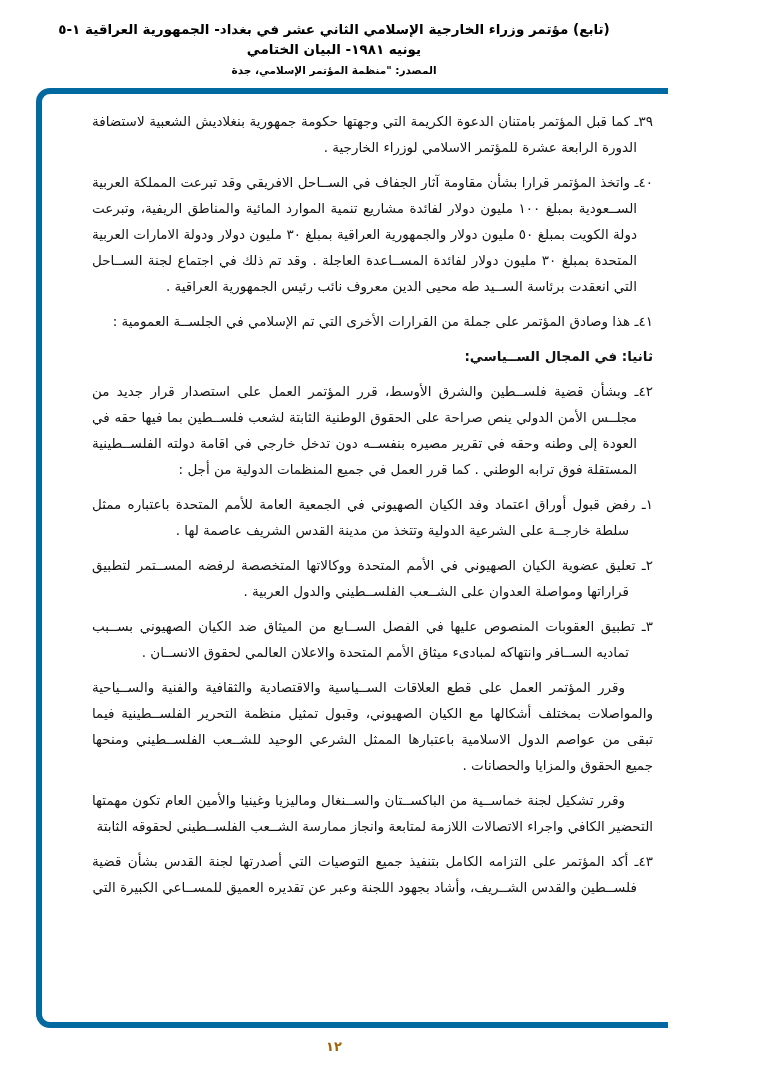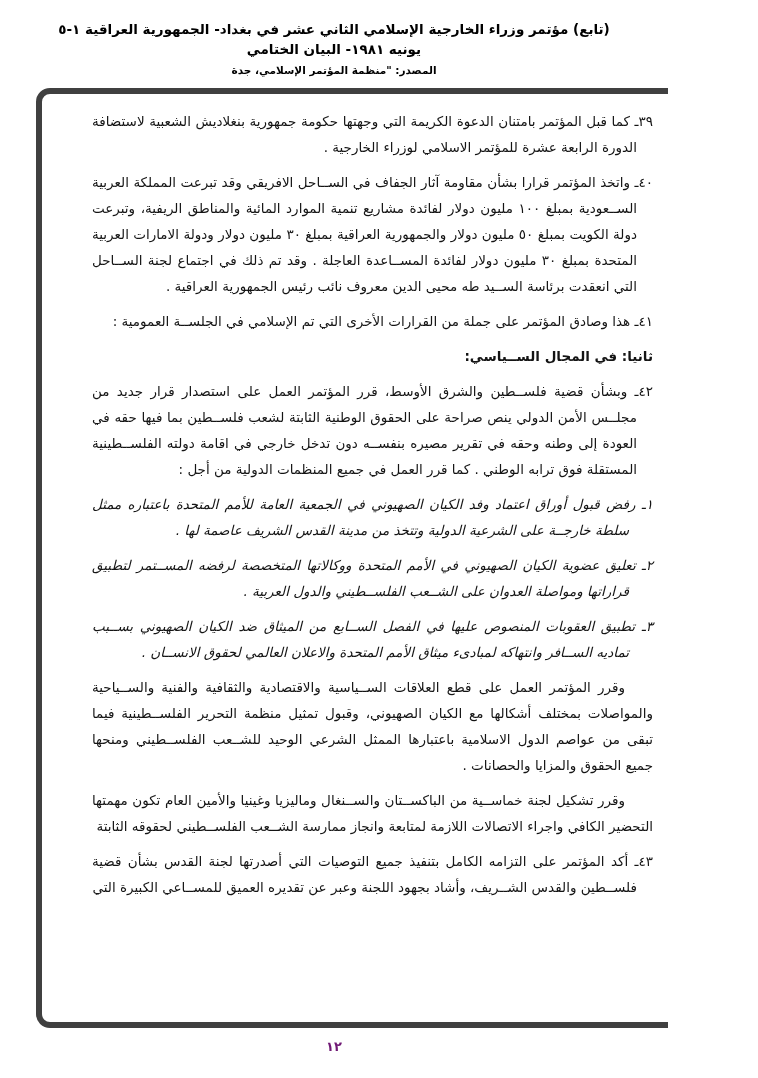--- a/index.html
+++ b/index.html
@@ -39,54 +39,54 @@
     color: #000000;
   }
   
   .frame {
     position: absolute;
     top: 88px;
     left: 36px;
     width: 681px;
     height: 940px;
     box-sizing: border-box;
-    border: 6px solid #404040;
+    border: 6px solid #0369a1;
     border-radius: 14px;
     background: #ffffff;
     overflow: hidden;
   }
   .doc {
     direction: rtl;
     text-align: justify;
     padding: 14px 58px 8px 50px;
     font-size: 13.5px;
     line-height: 26px;
     color: #141414;
   }
   .doc p { margin: 0 0 9px 0; }
   
   .p-num    { padding-right: 16px; text-indent: -16px; }
   
-  .p-item   { padding-right: 24px; text-indent: -24px; font-style: italic; }
+  .p-item   { padding-right: 24px; text-indent: -24px; }
   
   .p-indent { text-indent: 28px; }
   .p-head   { font-weight: bold; margin-top: 2px; }
   
   .ftr {
     position: absolute;
     top: 1036px;
     left: 0;
     right: 0;
     text-align: center;
   }
   .page-num {
     font-size: 13px;
     font-weight: bold;
     letter-spacing: 3px;
-    color: #701a75;
+    color: #a16207;
   }
 </style>
 </head>
 <body>
 
 <div class="page">
 
   <header class="hdr">
     <div class="hdr-title">(تابع) مؤتمر وزراء الخارجية الإسلامي الثاني عشر في بغداد- الجمهورية العراقية ١-٥ يونيه ١٩٨١- البيان الختامي</div>
     <div class="hdr-source">المصدر: "منظمة المؤتمر الإسلامي، جدة</div>

